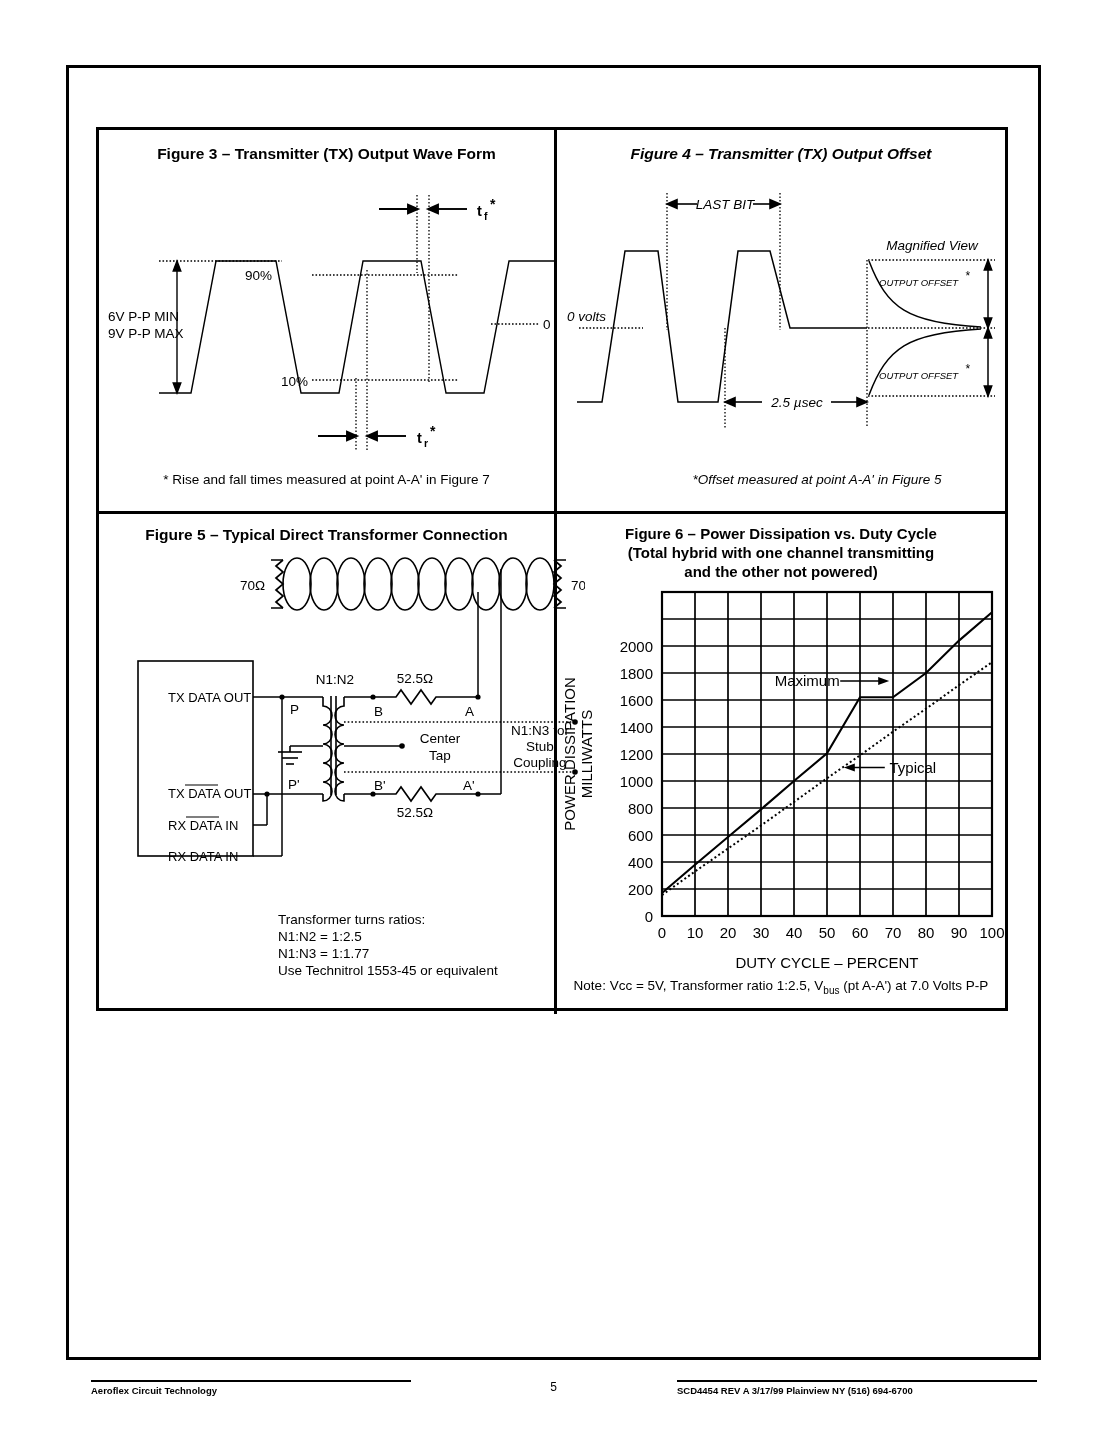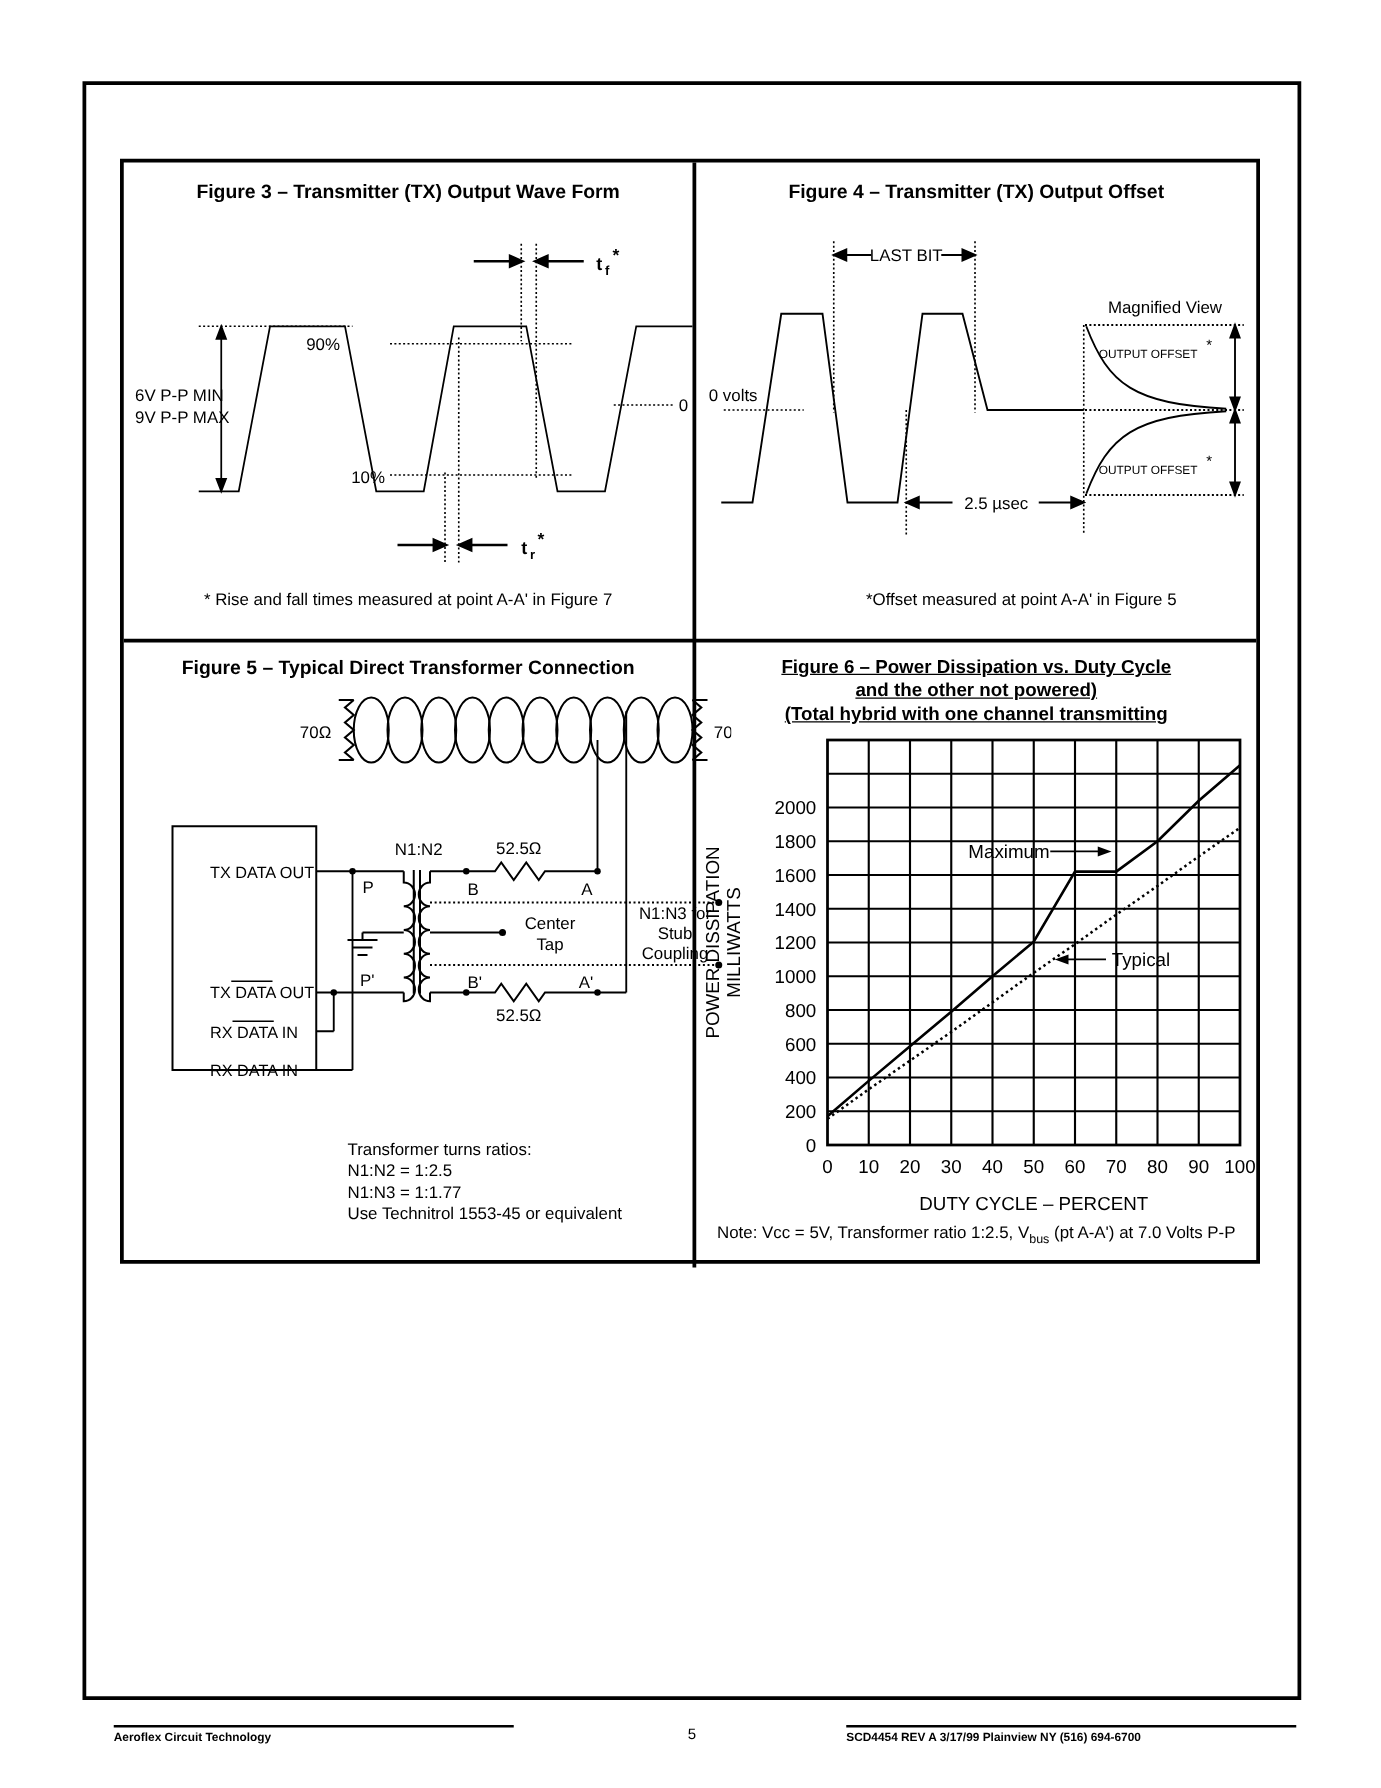--- a/index.html
+++ b/index.html
@@ -14,23 +14,23 @@
   }
   
   .fig-grid{
     position:absolute;left:96px;top:127px;width:912px;height:884px;
     border:3px solid #000;box-sizing:border-box;
   }
   .fig-vline{position:absolute;left:455px;top:0;width:3px;height:884px;background:#000;}
   .fig-hline{position:absolute;left:0;top:381px;width:906px;height:3px;background:#000;}
   .cell{position:absolute;box-sizing:border-box;}
   #cell-f3{left:0;top:0;width:455px;height:493px;}
-  #cell-f4{left:458px;top:0;width:448px;height:381px;}
+  #cell-f4{left:458px;top:0;width:448px;height:381px;font-style:italic;}
   #cell-f5{left:0;top:384px;width:455px;height:497px;}
-  #cell-f6{left:458px;top:384px;width:448px;height:389px;text-decoration:underline;}
+  #cell-f6{left:458px;top:384px;width:448px;height:389px;}
 
   .fig-title{
     text-align:center;font-weight:bold;font-size:15.5px;
     line-height:1.28;padding-top:14px;
   }
   #cell-f5 .fig-title{padding-top:11px;}
   #cell-f6 .fig-title{padding-top:10px;font-size:15px;}
 
   .fig-footnote{
     position:absolute;width:100%;text-align:center;font-size:13.5px;
@@ -328,22 +328,22 @@
         <text x="148" y="397" font-size="13.5">N1:N2 = 1:2.5</text>
         <text x="148" y="414" font-size="13.5">N1:N3 = 1:1.77</text>
         <text x="148" y="431" font-size="13.5">Use Technitrol 1553-45 or equivalent</text>
       </svg>
     </div>
   </div>
 
   <div class="cell" id="cell-f6">
     <div class="fig-title">
       <div>Figure 6 – Power Dissipation vs. Duty Cycle</div>
+      <div>(Total hybrid with one channel transmitting</div>
       <div>and the other not powered)</div>
-      <div>(Total hybrid with one channel transmitting</div>
     </div>
     <div class="svgwrap" style="top:70px;">
       <svg id="chart-svg" width="448" height="427" viewBox="0 0 448 427">
           <rect x="105" y="8" width="330" height="324" fill="none" stroke="#000" stroke-width="2.2"></rect>
           <line x1="138" y1="8" x2="138" y2="332" stroke="#000" stroke-width="1.7"></line>
           <line x1="171" y1="8" x2="171" y2="332" stroke="#000" stroke-width="1.7"></line>
           <line x1="204" y1="8" x2="204" y2="332" stroke="#000" stroke-width="1.7"></line>
           <line x1="237" y1="8" x2="237" y2="332" stroke="#000" stroke-width="1.7"></line>
           <line x1="270" y1="8" x2="270" y2="332" stroke="#000" stroke-width="1.7"></line>
           <line x1="303" y1="8" x2="303" y2="332" stroke="#000" stroke-width="1.7"></line>

